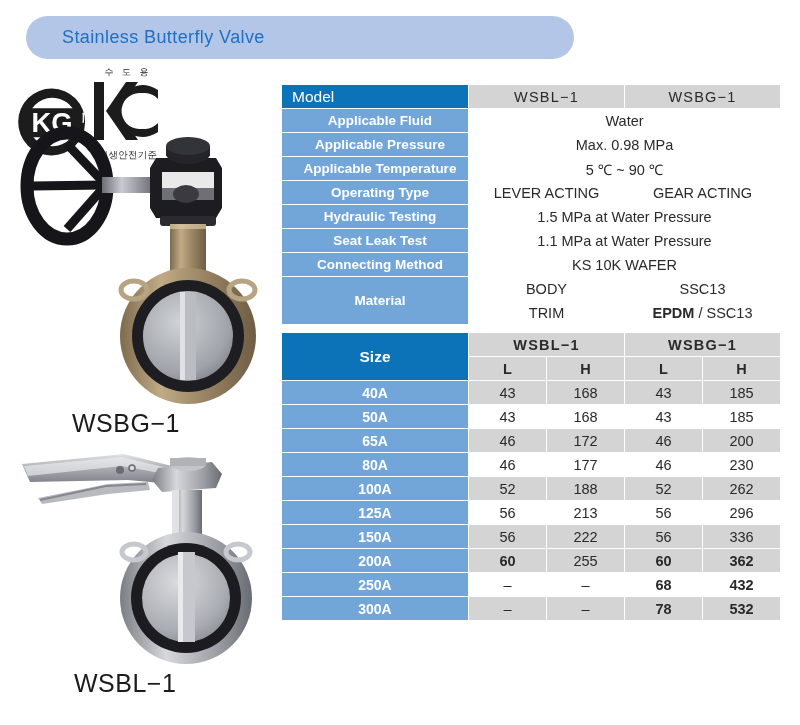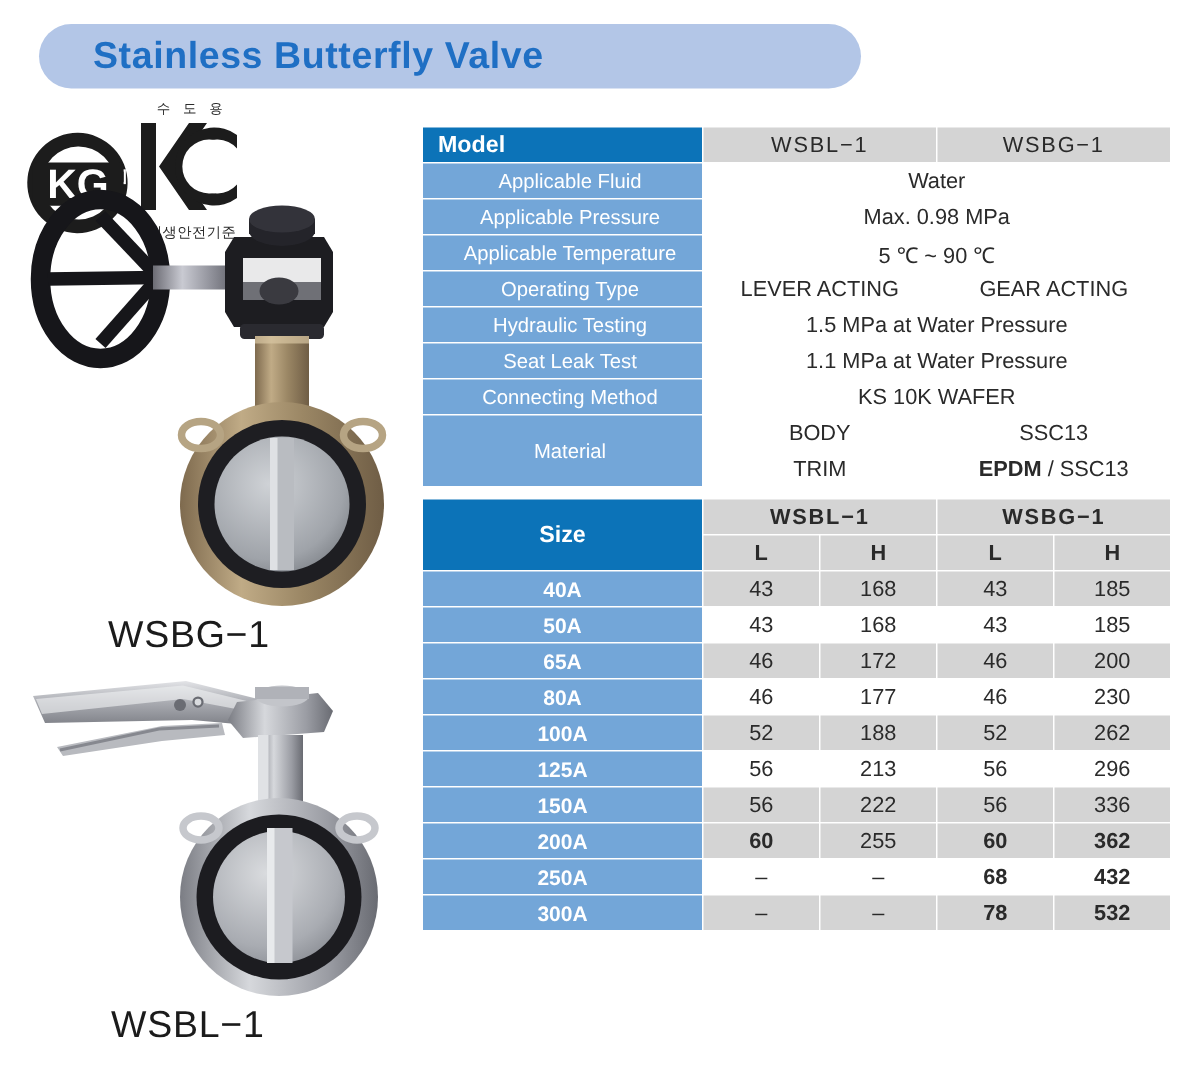--- a/index.html
+++ b/index.html
@@ -16,22 +16,22 @@
   #title-banner {
     position: absolute;
     left: 26px; top: 16px;
     width: 548px; height: 43px;
     background: #b3c6e7;
     border-radius: 22px;
     display: flex; align-items: center;
   }
   #title-text {
     margin-left: 36px;
-    font-size: 25px;
-    font-weight: bold;
+    font-size: 18px;
+    font-weight: normal;
     color: #1f6fc4;
     letter-spacing: 0.4px;
     white-space: nowrap;
   }
 
   
   #left-col {
     position: absolute;
     left: 0; top: 62px;
     width: 272px; height: 663px;
@@ -86,35 +86,35 @@
     font-size: 14.5px;
     color: #2a2a2a;
     background: #ffffff;
     white-space: nowrap;
   }
 
   
   .hdr-dark {
     background: #0c73b8 !important;
     color: #ffffff !important;
-    font-weight: bold;
+    font-weight: normal;
     font-size: 15.5px !important;
     text-align: left !important;
     padding-left: 10px !important;
   }
   .hdr-dark-c {
     background: #0c73b8 !important;
     color: #ffffff !important;
     font-weight: bold;
     font-size: 15.5px !important;
   }
   .lbl {
     background: #73a6d8 !important;
     color: #ffffff !important;
-    font-weight: normal;
+    font-weight: bold;
     font-size: 13.5px !important;
     text-align: left;
     padding-left: 10px !important;
   }
   .lbl-c {
     background: #73a6d8 !important;
     color: #ffffff !important;
     font-weight: bold;
     font-size: 14px !important;
     text-align: center !important;

